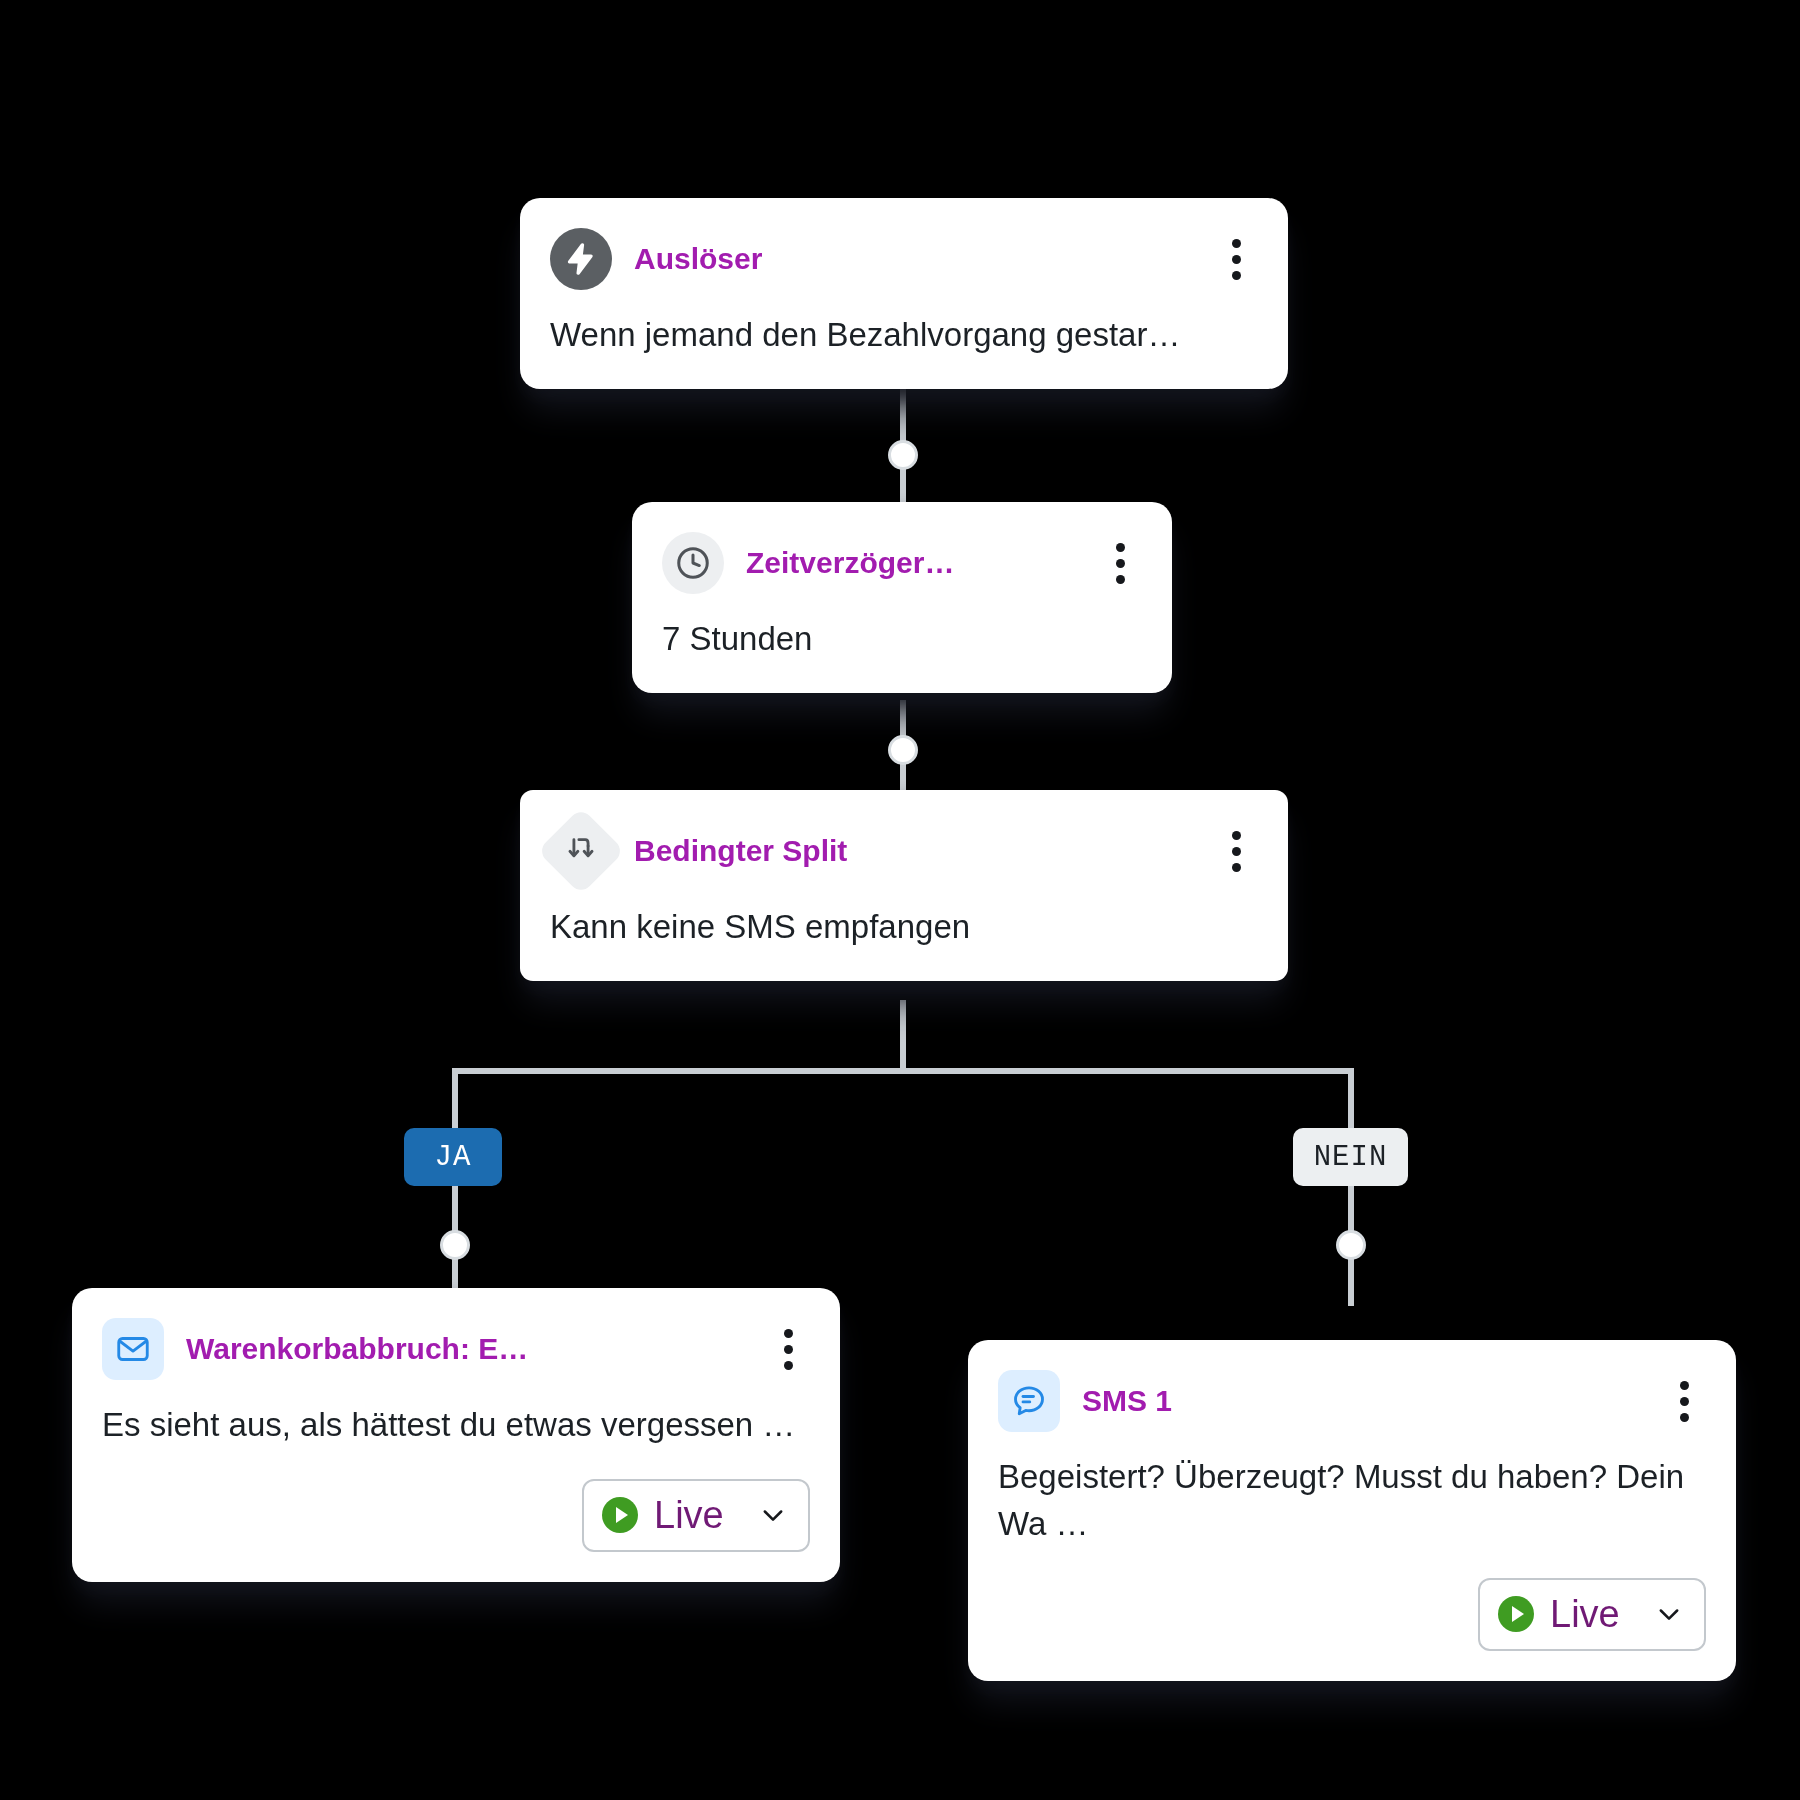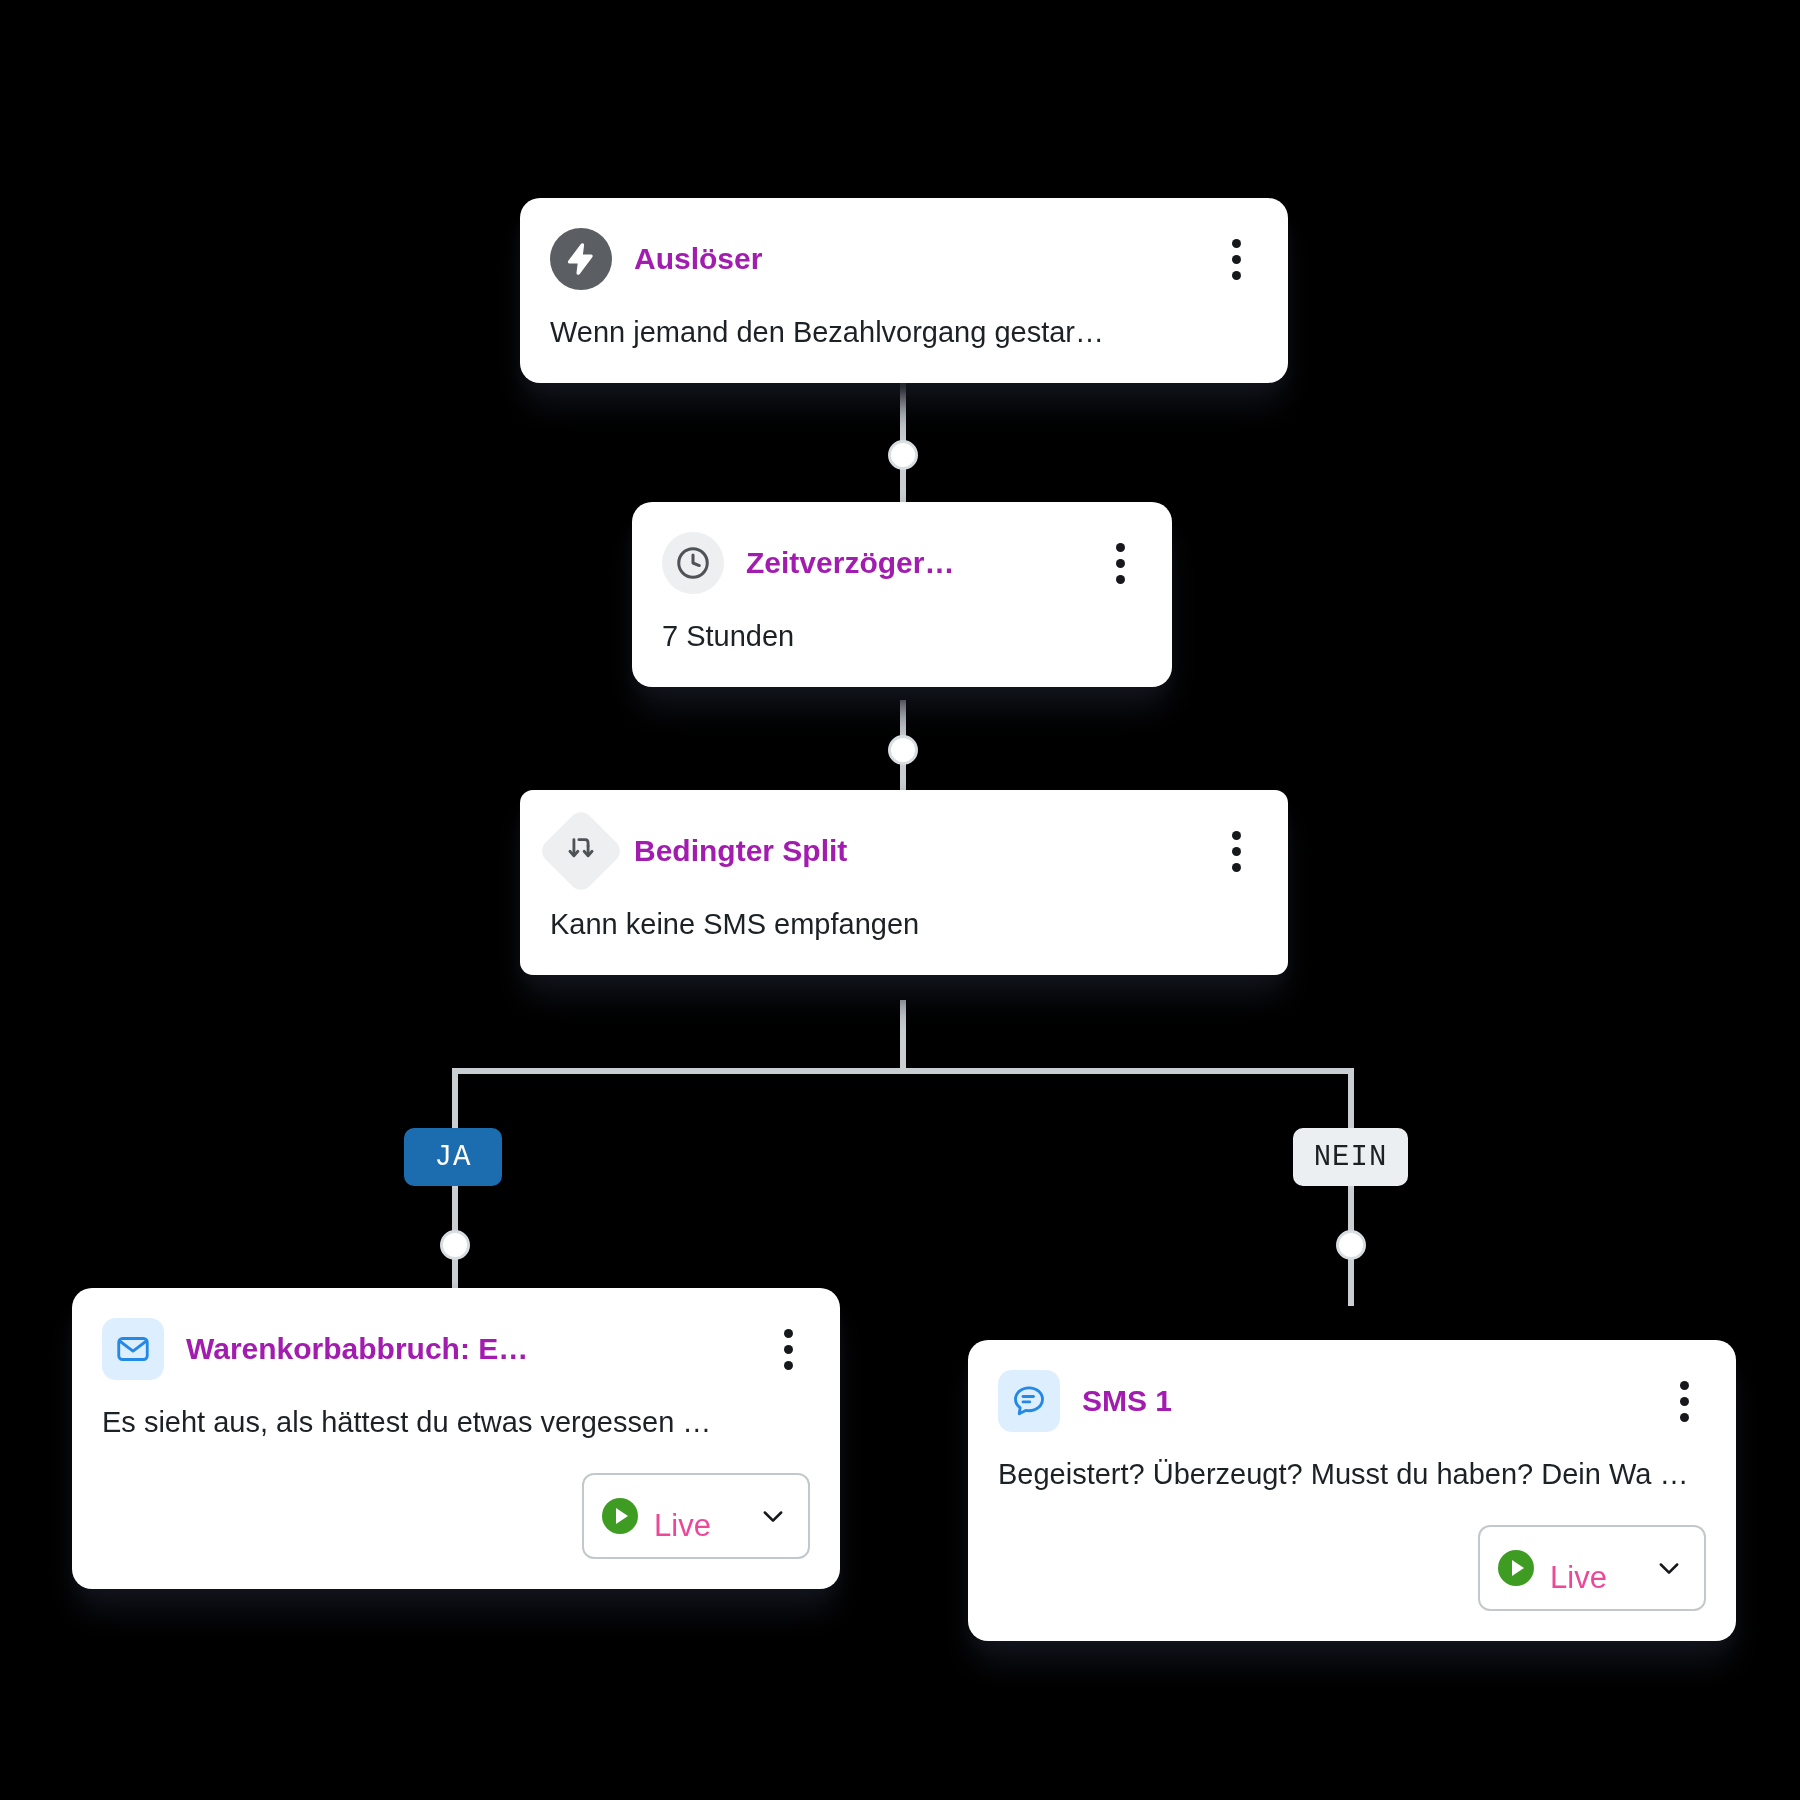--- a/index.html
+++ b/index.html
@@ -87,21 +87,21 @@
     display: flex; flex-direction: column;
     align-items: center; justify-content: center;
     gap: 7px;
     margin-left: 14px;
     cursor: pointer;
   }
   .kebab i { width: 9px; height: 9px; border-radius: 50%; background: #16181c; display: block; }
 
   .card-body {
     padding: 22px 30px 30px 30px;
-    font-size: 29px;
+    font-size: 33px;
     line-height: 1.42;
     color: #1c2126;
     white-space: nowrap;
     overflow: hidden;
   }
   .card-body.wrap { white-space: normal; }
 
   .card-footer {
     padding: 0 30px 30px 30px;
     display: flex;
@@ -125,21 +125,21 @@
     flex: 0 0 auto;
   }
   .status-dot::after {
     content: "";
     width: 0; height: 0;
     border-left: 12px solid #ffffff;
     border-top: 8px solid transparent;
     border-bottom: 8px solid transparent;
     margin-left: 4px;
   }
-  .status-label { font-size: 31px; color: #ec4899; flex: 1 1 auto; margin-top: 20px; }
+  .status-label { font-size: 38px; color: #701a75; flex: 1 1 auto; }
   .chev {
     flex: 0 0 auto;
     width: 30px; height: 30px;
     display: flex; align-items: center; justify-content: center;
   }
 </style>
 </head>
 <body>
 
 <div id="canvas">

